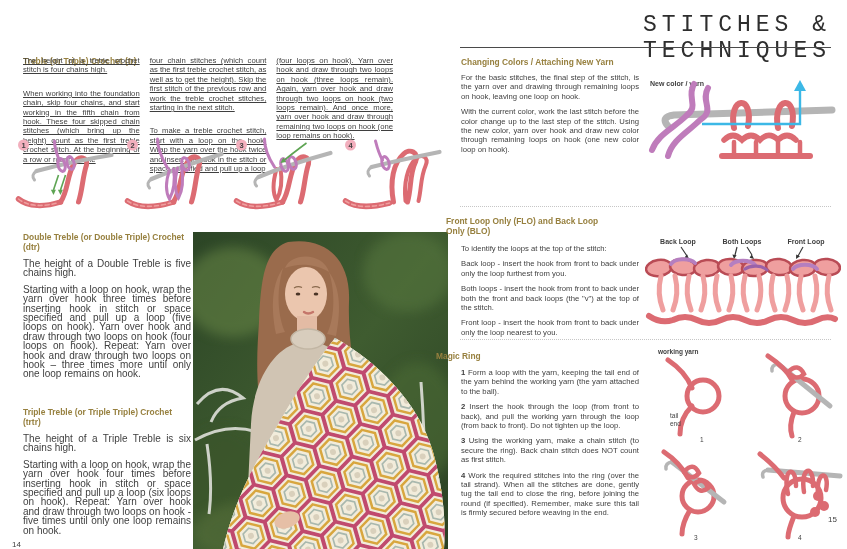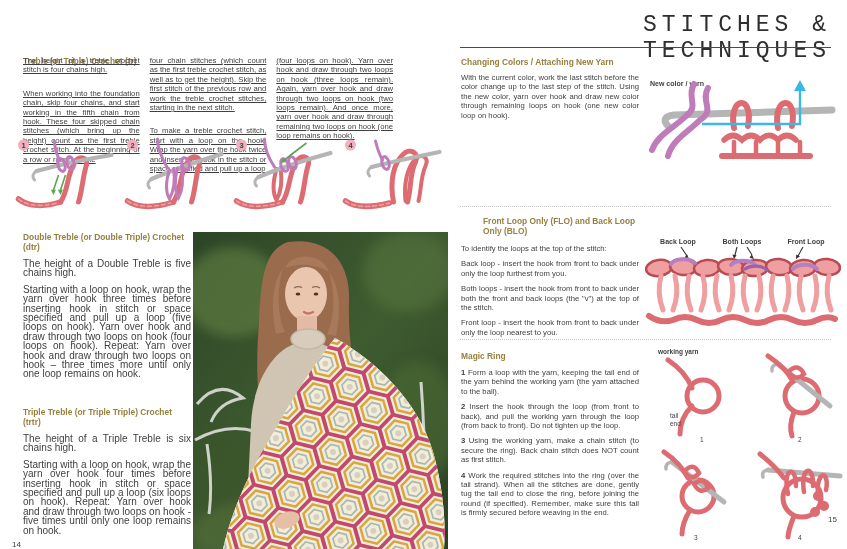--- a/index.html
+++ b/index.html
@@ -264,39 +264,40 @@
     <ellipse cx="94" cy="288" rx="13" ry="8" transform="rotate(-18 94 288)" fill="#e6bfa6"></ellipse>
   </svg>
 
   <div class="pagenum" style="left:12px;top:515px;margin-top:25px;">14</div>
 
   <h1 class="rp-title">STITCHES &amp; TECHNIQUES</h1>
   <div class="rp-rule"></div>
 
   <div class="h" style="left:461px;top:57px;">Changing Colors / Attaching New Yarn</div>
   <div class="body rp-text" style="left:461px;top:73px;">
+    <p>For the basic stitches, the final step of the stitch, is the yarn over and drawing through remaining loops on hook, leaving one loop on hook.</p>
     <p>With the current color, work the last stitch before the color change up to the last step of the stitch. Using the new color, yarn over hook and draw new color through remaining loops on hook (one new color loop on hook).</p>
   </div>
   <svg style="position:absolute;left:642px;top:70px;" width="200" height="126" viewBox="0 0 200 126">
     <text x="8" y="16" font-size="7" font-weight="bold" class="svglbl">New color / yarn</text>
     <path class="hookG" stroke-width="7" d="M190,40 L32,45 q-14,2 -6,11"></path>
     <path class="yarnP" stroke-width="6" d="M52,14 C44,28 58,36 44,46 C32,58 16,64 10,80"></path>
     <path class="yarnP" stroke-width="6" d="M66,18 C58,32 74,40 58,50 C46,62 30,70 26,86"></path>
     <path class="yarnR" stroke-width="6" d="M92,58 C86,26 112,24 106,56"></path>
     <path class="yarnR" stroke-width="6" d="M136,58 C130,26 156,24 150,56"></path>
     <path class="yarnR" stroke-width="5.5" d="M82,70 q9,-9 18,0 q9,-9 18,0 q9,-9 18,0 q9,-9 18,0"></path>
     <path class="yarnR" stroke-width="6" d="M80,86 L168,86"></path>
     <path class="yarnR" stroke-width="4.5" d="M92,72 L92,84 M114,72 L114,84 M136,72 L136,84 M158,72 L158,84"></path>
     <path d="M60,54 L158,54 L158,20" stroke="#3cb8e6" stroke-width="2.4" fill="none"></path>
     <path d="M158,10 l-6,11 h12 z" fill="#3cb8e6"></path>
   </svg>
 
   <div class="dotted" style="top:206px;"></div>
 
-  <div class="h" style="left:483px;top:216px;width:158px;">Front Loop Only (FLO) and Back Loop Only (BLO)</div>
+  <div class="h" style="left:446px;top:216px;width:158px;">Front Loop Only (FLO) and Back Loop Only (BLO)</div>
   <div class="body rp-text" style="left:461px;top:244px;">
     <p>To identify the loops at the top of the stitch:</p>
     <p>Back loop - insert the hook from front to back under only the loop furthest from you.</p>
     <p>Both loops - insert the hook from front to back under both the front and back loops (the "v") at the top of the stitch.</p>
     <p>Front loop - insert the hook from front to back under only the loop nearest to you.</p>
   </div>
   <svg style="position:absolute;left:645px;top:228px;" width="196" height="108" viewBox="0 0 196 108">
     <text x="33" y="16" text-anchor="middle" font-size="7" font-weight="bold" class="svglbl">Back Loop</text>
     <text x="97" y="16" text-anchor="middle" font-size="7" font-weight="bold" class="svglbl">Both Loops</text>
     <text x="161" y="16" text-anchor="middle" font-size="7" font-weight="bold" class="svglbl">Front Loop</text>
@@ -338,21 +339,21 @@
         <path d="M142,48 C145,60 144,72 140,82"></path>
       <path d="M156,48 C153,60 154,72 158,82"></path>
         <path d="M170,48 C173,60 172,72 168,82"></path>
       <path d="M184,48 C181,60 182,72 186,82"></path>
     </g>
     <path class="yarnR" stroke-width="6" d="M4,88 q12,8 24,4 q12,-6 24,0 q12,6 24,0 q12,-6 24,0 q12,6 24,0 q12,-6 24,0 q12,6 24,0 q10,-5 18,-1"></path>
   </svg>
 
   <div class="dotted" style="top:339px;"></div>
 
-  <div class="h" style="left:461px;top:351px;text-align:right;">Magic Ring</div>
+  <div class="h" style="left:436px;top:351px;text-align:right;">Magic Ring</div>
   <div class="body rp-text" style="left:461px;top:368px;">
     <p><b>1</b> <span>Form a loop with the yarn, keeping the tail end of the yarn behind the working yarn (the yarn attached to the ball).</span></p>
     <p><b>2</b> <span>Insert the hook through the loop (from front to back), and pull the working yarn through the loop (from back to front). Do not tighten up the loop.</span></p>
     <p><b>3</b> <span>Using the working yarn, make a chain stitch (to secure the ring). Back chain stitch does NOT count as first stitch.</span></p>
     <p><b>4</b> <span>Work the required stitches into the ring (over the tail strand). When all the stitches are done, gently tug the tail end to close the ring, before joining the round (if specified). Remember, make sure this tail is firmly secured before weaving in the end.</span></p>
   </div>
 
   <svg style="position:absolute;left:656px;top:344px;" width="188" height="198" viewBox="0 0 188 198">
     <text x="2" y="10" font-size="6.5" font-weight="bold" class="svglbl">working yarn</text>
 

